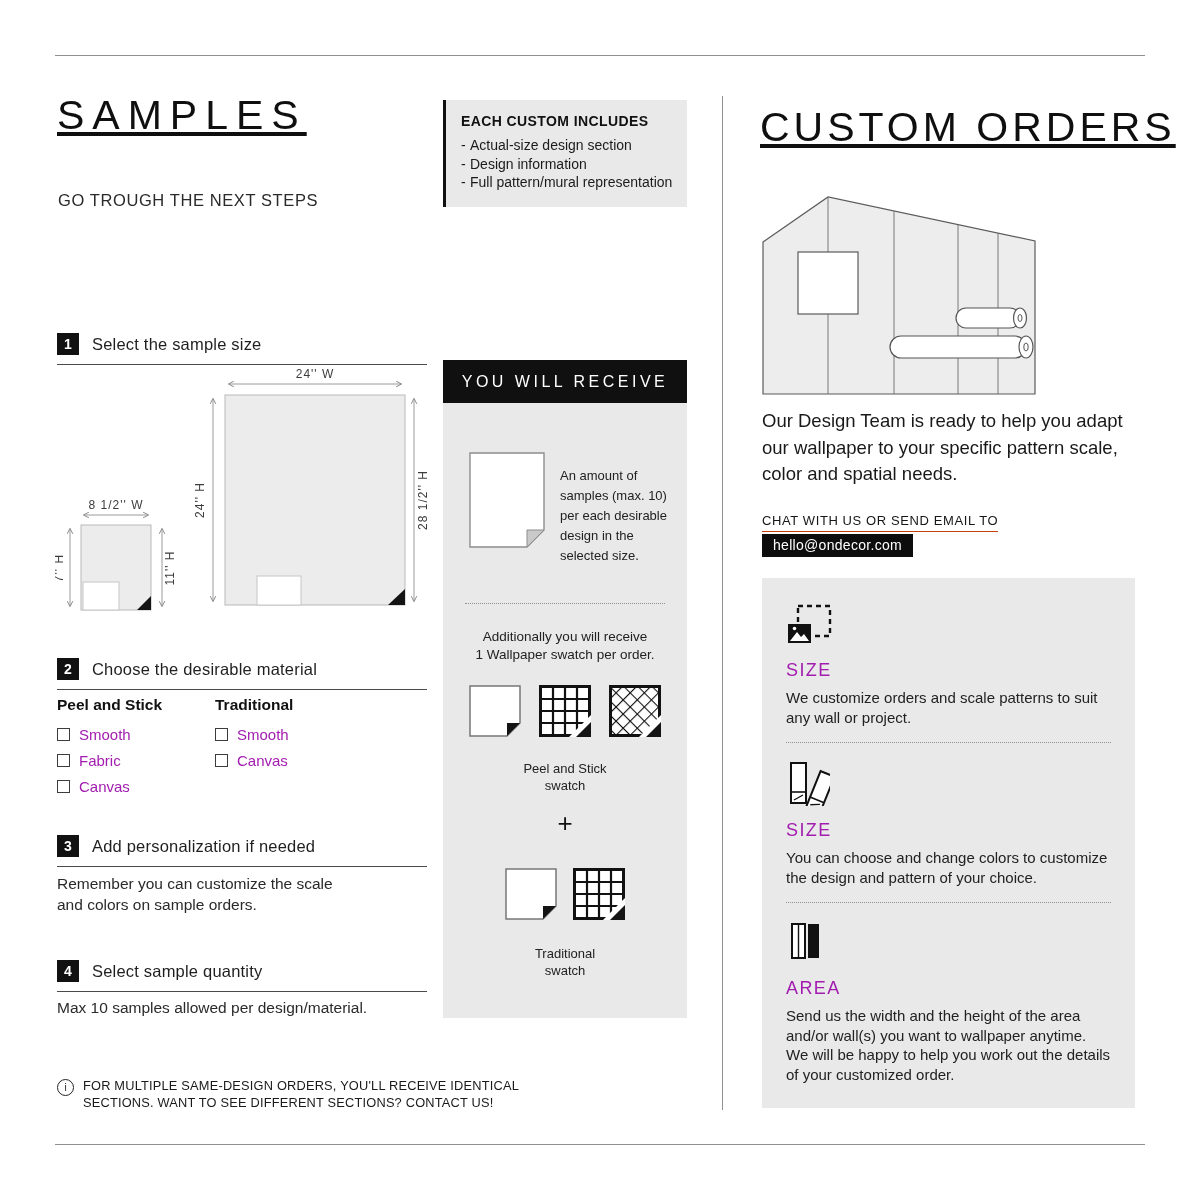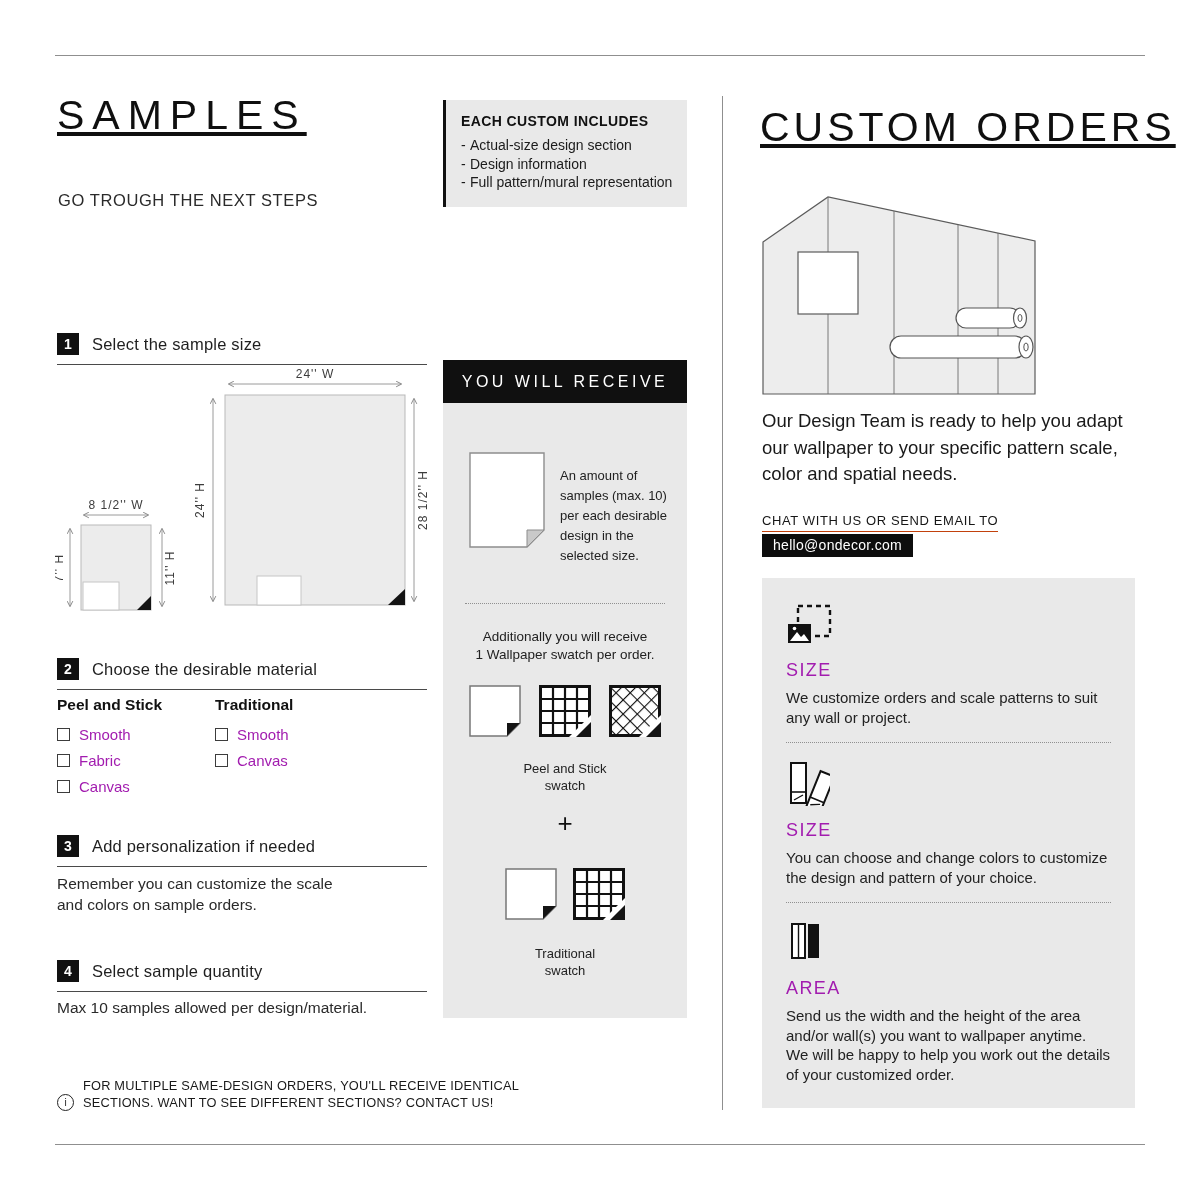--- a/index.html
+++ b/index.html
@@ -24,21 +24,21 @@
   .step-head { position:absolute; display:flex; align-items:center; gap:13px; border-bottom:1px solid #4a4a4a; padding-bottom:9px; width:370px; }
   .step-num { width:22px; height:22px; background:#111; color:#fff; font-size:14px; font-weight:bold; display:flex; align-items:center; justify-content:center; flex:0 0 auto; }
   .step-label { font-size:16.5px; color:#1f1f1f; letter-spacing:0.2px; }
 
   .note { font-size:15.5px; line-height:21px; color:#2a2a2a; }
 
   .mat-title { font-size:15.5px; font-weight:bold; color:#111; margin-bottom:12px; }
   .mat-opt { display:flex; align-items:center; gap:9px; font-size:15px; color:#a21caf; margin-bottom:9px; }
   .cb { width:11px; height:11px; border:1.5px solid #3c3c3c; display:inline-block; flex:0 0 auto; }
 
-  .footer-note { display:flex; gap:9px; align-items:flex-end; }
+  .footer-note { display:flex; gap:9px; align-items:flex-start; }
   .info-circle { width:15px; height:15px; border:1.2px solid #222; border-radius:50%; font-size:10px; display:flex; align-items:center; justify-content:center; margin-top:1px; flex:0 0 auto; }
   .info-circle::before { content:"i"; }
   .footer-text { font-size:12.8px; line-height:16.5px; letter-spacing:0.2px; color:#1a1a1a; }
 
   .receive-panel { position:absolute; left:443px; top:360px; width:244px; height:658px; background:#e9e9e9; }
   .receive-header { position:absolute; top:0; left:0; right:0; height:43px; background:#101010; color:#fff; display:flex; align-items:center; justify-content:center; font-size:16px; letter-spacing:3.5px; }
   .sample-row { position:absolute; left:26px; top:92px; display:flex; gap:15px; align-items:flex-start; }
   .sample-text { width:124px; font-size:13px; line-height:20px; color:#222; padding-top:14px; }
   .dotted { border:none; border-top:1.5px dotted #909090; margin:0; }
   .rp-dotted { position:absolute; left:22px; right:22px; }

